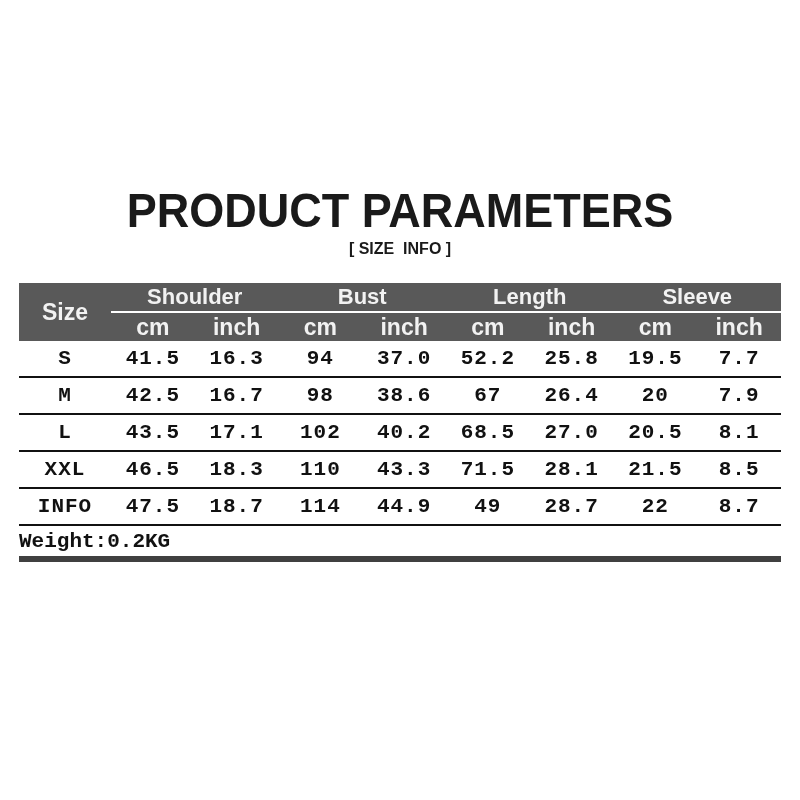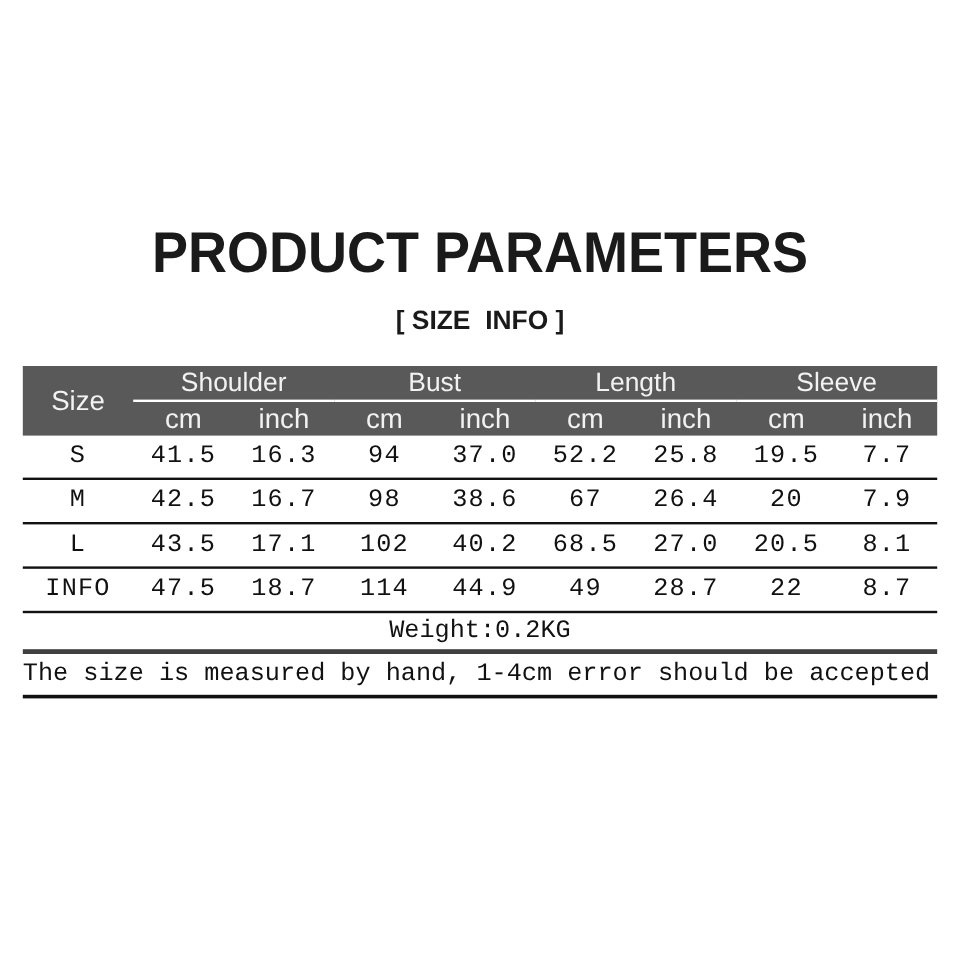--- a/index.html
+++ b/index.html
@@ -16,30 +16,31 @@
     margin:188px 0 0 0;
     text-align:center;
     font-size:45px;
     font-weight:bold;
     letter-spacing:0px;
     color:#1a1a1a;
     line-height:1.0;
     transform:scaleY(1.06);
   }
   .subtitle{
-    margin-top:21px;
+    margin-top:7px;
     text-align:center;
-    font-size:22px;
+    font-size:16px;
     font-weight:bold;
     color:#1a1a1a;
     white-space:pre;
   }
   .size-table{
     width:762px;
     margin:25px auto 0 auto;
+    font-weight:bold;
   }
   .table-header{
     display:grid;
     grid-template-columns:92px repeat(8,1fr);
     grid-template-rows:30px 28px;
     background:var(--header-bg,#595959);
     color:var(--header-text,#f2f2f2);
   }
   .hdr-size{
     grid-row:1/3;grid-column:1;
@@ -64,22 +65,22 @@
     height:35px;
     align-items:center;
     border-bottom:2px solid #111111;
     font-family:"Liberation Mono", monospace;
     font-size:21px;
     letter-spacing:1px;
     text-align:center;
   }
   .weight-row{
     height:30px;
-    display:flex;align-items:center;justify-content:center;
-    border-bottom:4px solid #404040;
+    display:flex;align-items:center;justify-content:flex-start;
+    border-bottom:6px solid #404040;
     font-family:"Liberation Mono", monospace;
     font-size:21px;
   }
   .note-row{
     height:34px;
     display:flex;align-items:center;justify-content:flex-start;
     border-bottom:3px solid #111111;
     font-family:"Liberation Mono", monospace;
     font-size:21px;
     white-space:nowrap;
@@ -143,35 +144,43 @@
       <div>17.1</div>
       <div>102</div>
       <div>40.2</div>
       <div>68.5</div>
       <div>27.0</div>
       <div>20.5</div>
       <div>8.1</div>
     </div>
 
 
+    <div class="body-row">
+      <div>XXL</div>
+      <div>46.5</div>
+      <div>18.3</div>
+      <div>110</div>
+      <div>43.3</div>
+      <div>71.5</div>
+      <div>28.1</div>
+      <div>21.5</div>
+      <div>8.5</div>
+    </div>
 
     <div class="body-row">
       <div>INFO</div>
       <div>47.5</div>
       <div>18.7</div>
       <div>114</div>
       <div>44.9</div>
       <div>49</div>
       <div>28.7</div>
       <div>22</div>
       <div>8.7</div>
     </div>
 
     <div class="weight-row">
       <span>Weight:0.2KG</span>
     </div>
 
-    <div class="note-row">
-      <span>The size is measured by hand, 1-4cm error should be accepted</span>
-    </div>
 
   </div>
 </div>
 
 </body></html>

